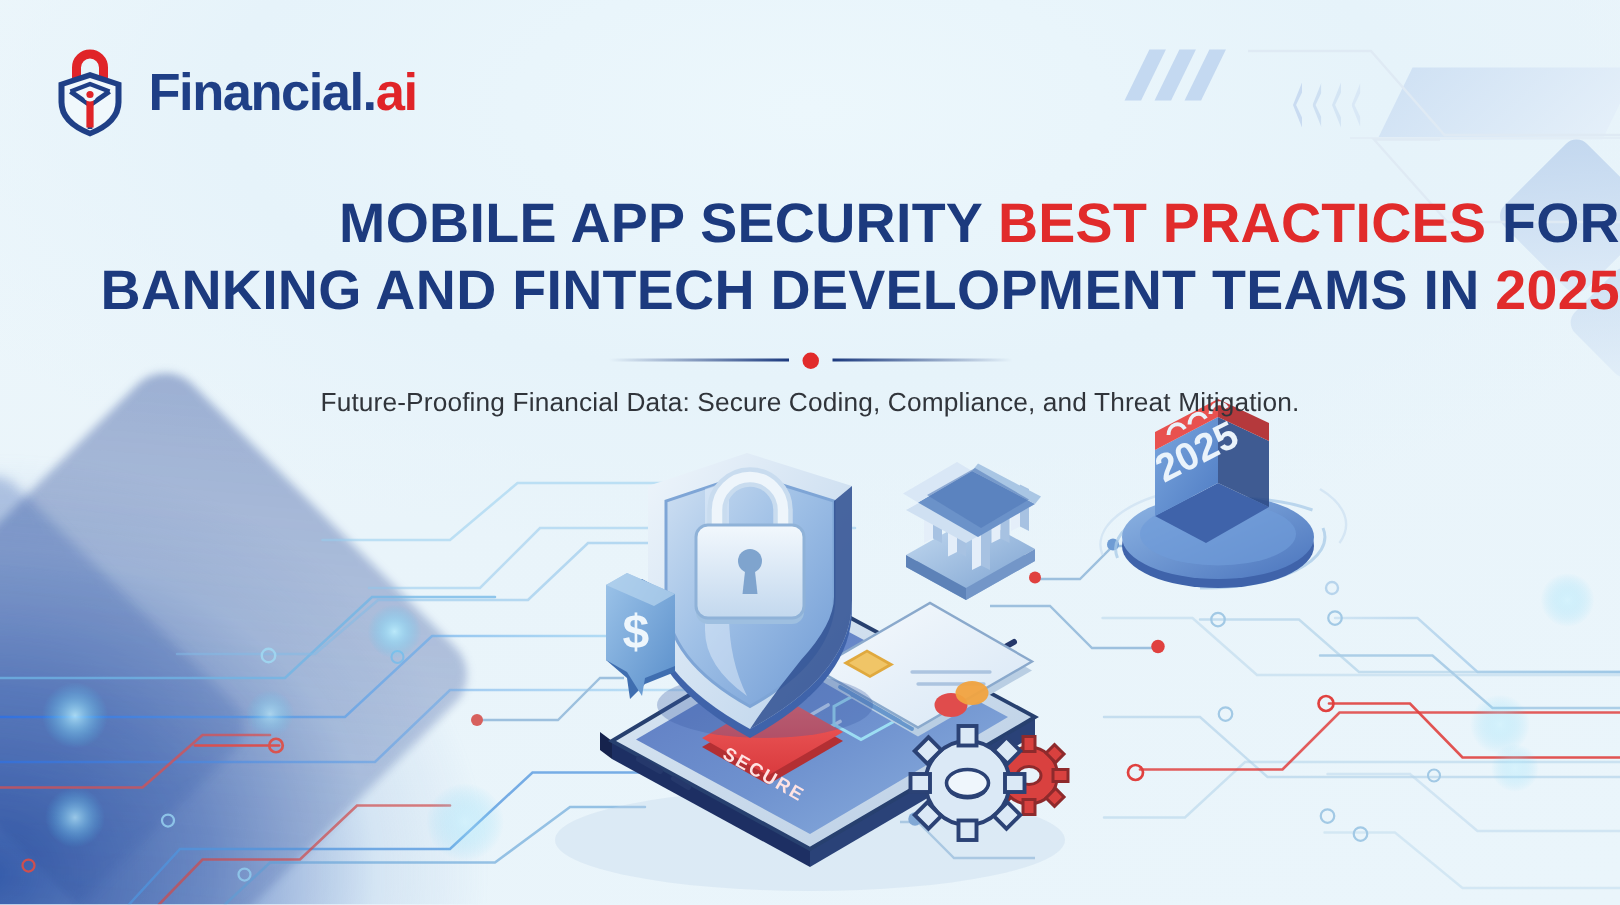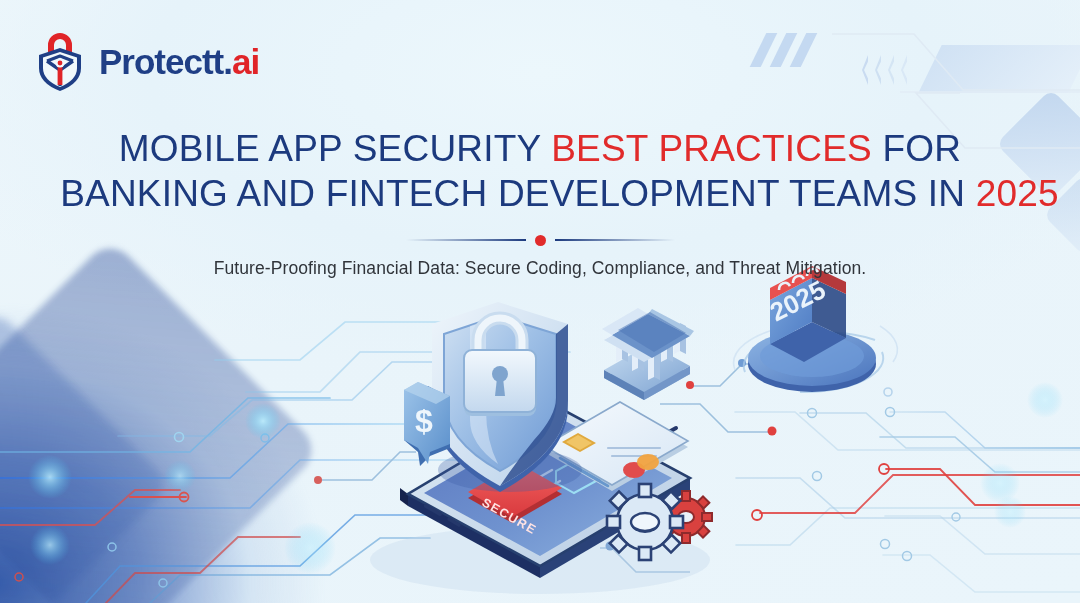--- a/index.html
+++ b/index.html
@@ -89,22 +89,22 @@
   .logo-text {
     font-size:35px; font-weight:bold; letter-spacing:-1px;
     color:#1f3f86; line-height:1;
   }
   .logo-text .dot { color:#1f3f86; }
   .logo-text .ai { color:#e02428; }
 
   
   .headline {
     position:absolute; left:0; right:0; top:126px;
-    text-align:center; z-index:20;
-    font-weight:normal;
+    text-align:right; z-index:20;
+    font-weight:bold;
     font-size:37px;
     line-height:1.22;
     letter-spacing:.2px;
     color:#1c3a7e;
   }
   .headline .l2 { display:block;margin-left:39px; }
   .hl-red { color:#e12b2b; }
 
   
   .divider {
@@ -253,21 +253,21 @@
 
         <path d="M13 31 L26 40 L39 31" fill="none" stroke="#1f3f86" stroke-width="3.4" stroke-linejoin="round"></path>
         <path d="M13 31 L26 26 L39 31" fill="none" stroke="#1f3f86" stroke-width="3" stroke-linejoin="round"></path>
         <path d="M26 40 L26 56" stroke="#1f3f86" stroke-width="3.2"></path>
 
         <rect x="23.6" y="31" width="4.8" height="24" fill="#e02428"></rect>
         <circle cx="26" cy="33" r="4.6" fill="#f0f8fc"></circle>
         <circle cx="26" cy="33" r="2.4" fill="#e02428"></circle>
       </svg>
     </div>
-    <div class="logo-text"><span>Protectt</span><span class="dot">.</span><span class="ai">ai</span></div>
+    <div class="logo-text"><span>Financial</span><span class="dot">.</span><span class="ai">ai</span></div>
   </div>
 
   <h1 class="headline">
     <span class="l1"><span>MOBILE APP SECURITY </span><span class="hl-red">BEST PRACTICES</span><span> FOR</span></span>
     <span class="l2"><span>BANKING AND FINTECH DEVELOPMENT TEAMS IN </span><span class="hl-red">2025</span></span>
   </h1>
 
   <div class="divider">
     <span class="bar left"></span>
     <span class="dot"></span>

